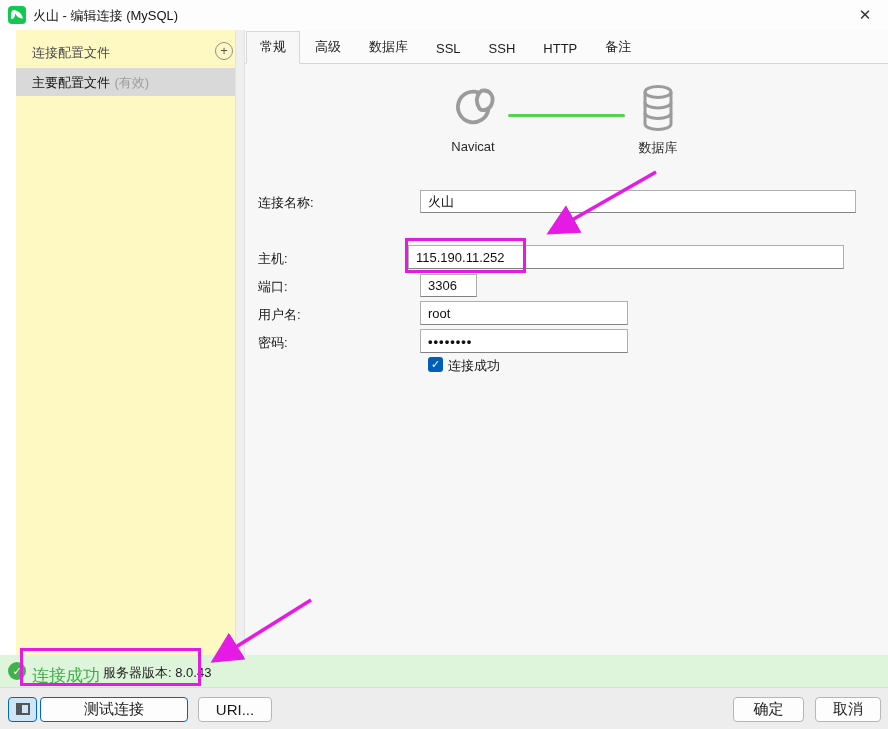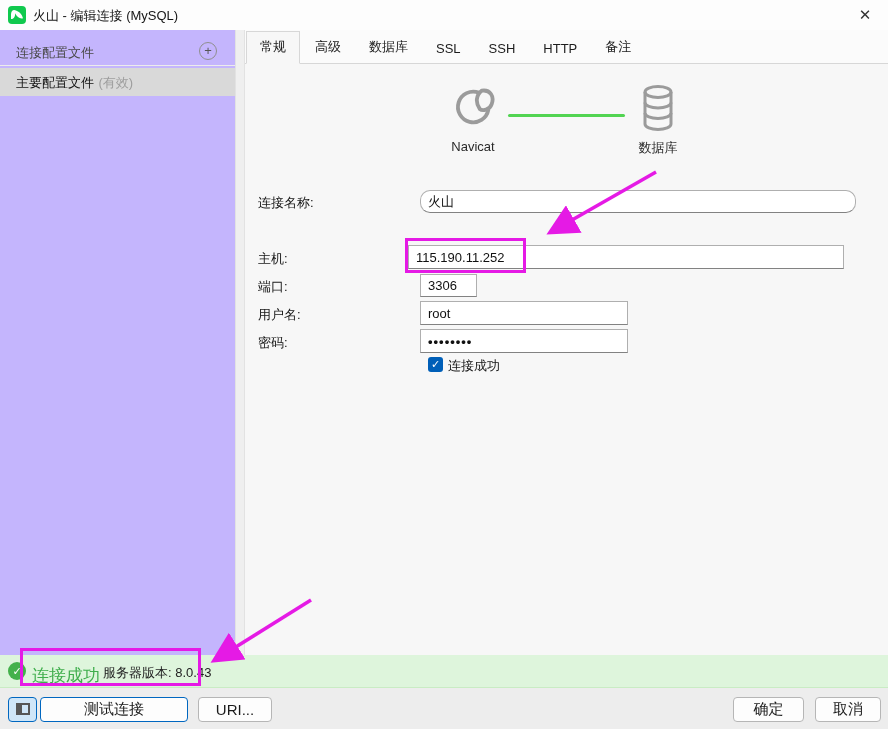--- a/index.html
+++ b/index.html
@@ -8,21 +8,21 @@
   .app { position:relative; width:888px; height:729px; background:#fff; overflow:hidden; }
 
   
   .titlebar { position:absolute; left:0; top:0; width:888px; height:30px; background:#fdfdfd; }
   .app-icon { position:absolute; left:8px; top:6px; width:18px; height:18px; border-radius:4px; background:#10c94e; }
   .app-icon svg { position:absolute; left:1px; top:1px; }
   .win-title { position:absolute; left:33px; top:7px; font-size:13px; color:#151515; }
   .close-btn { position:absolute; right:8px; top:3px; width:30px; height:24px; text-align:center; line-height:24px; font-size:15px; color:#333; cursor:default; }
 
   
-  .sidebar { position:absolute; left:0; top:30px; width:235px; height:625px; background:#c4b5fd; }
+  .sidebar { position:absolute; left:16px; top:30px; width:235px; height:625px; background:#fef9c3; }
   .sidebar-header { position:absolute; left:0; top:8px; width:235px; height:28px; border-bottom:1px solid #ececec; }
   .sidebar-header-label { position:absolute; left:16px; top:6px; font-size:13px; color:#4a4a4a; }
   .add-profile { position:absolute; left:199px; top:4px; width:18px; height:18px; border:1px solid #8f8f8f; border-radius:50%; color:#555; font-size:13px; line-height:16px; text-align:center; }
   .profile-item { position:absolute; left:0; top:38px; width:249px; height:28px; background:#d9d9d9; line-height:28px; }
   .profile-name { margin-left:16px; font-size:13px; color:#141414; }
   .profile-status { font-size:13px; color:#9d9d9d; }
   .divider { position:absolute; left:235px; top:30px; width:10px; height:625px; background:#efefef; border-left:1px solid #e2e2e2; border-right:1px solid #e2e2e2; }
 
   
   .tabstrip { position:absolute; left:245px; top:30px; width:643px; height:34px; background:#fbfbfb; border-bottom:1px solid #d7d7d7; display:flex; align-items:flex-end; padding-left:1px; }
@@ -34,21 +34,21 @@
   .diagram-label { position:absolute; width:90px; text-align:center; font-size:13px; color:#2a2a2a; }
   .navicat-label { left:428px; top:139px; }
   .db-label { left:613px; top:139px; }
   .conn-line { position:absolute; left:508px; top:114px; width:117px; height:3px; background:#52d452; border-radius:2px; }
   .logo-svg { position:absolute; left:450px; top:83px; }
   .db-svg { position:absolute; left:642px; top:85px; }
 
   
   .fld-label { position:absolute; left:258px; font-size:13px; color:#161616; }
   .fld { position:absolute; background:#fff; border:1px solid #afafaf; border-bottom-color:#828282; font-size:13px; color:#111; padding:0 7px; font-family:"Liberation Sans","DejaVu Sans",sans-serif; }
-  #fld-name { left:420px; top:190px; width:436px; height:23px;border-radius:10px; }
+  #fld-name { left:420px; top:190px; width:436px; height:23px; }
   #fld-host { left:408px; top:245px; width:436px; height:24px; }
   #fld-port { left:420px; top:274px; width:57px;  height:23px; }
   #fld-user { left:420px; top:301px; width:208px; height:24px; }
   #fld-pass { left:420px; top:329px; width:208px; height:24px; font-weight:bold; letter-spacing:1px; }
   .checkbox { position:absolute; left:428px; top:357px; width:15px; height:15px; background:#005fb8; border-radius:3px; color:#fff; font-size:11px; line-height:15px; text-align:center; }
   .checkbox-label { position:absolute; left:448px; top:357px; font-size:13px; color:#161616; }
 
   
   .statusbar { position:absolute; left:0; top:655px; width:888px; height:33px; background:#def5dc; border-bottom:1px solid #c9ecc4; }
   .status-check { position:absolute; left:8px; top:7px; width:18px; height:18px; border-radius:50%; background:#43b14b; color:#fff; font-size:11px; font-weight:bold; text-align:center; line-height:18px; }

